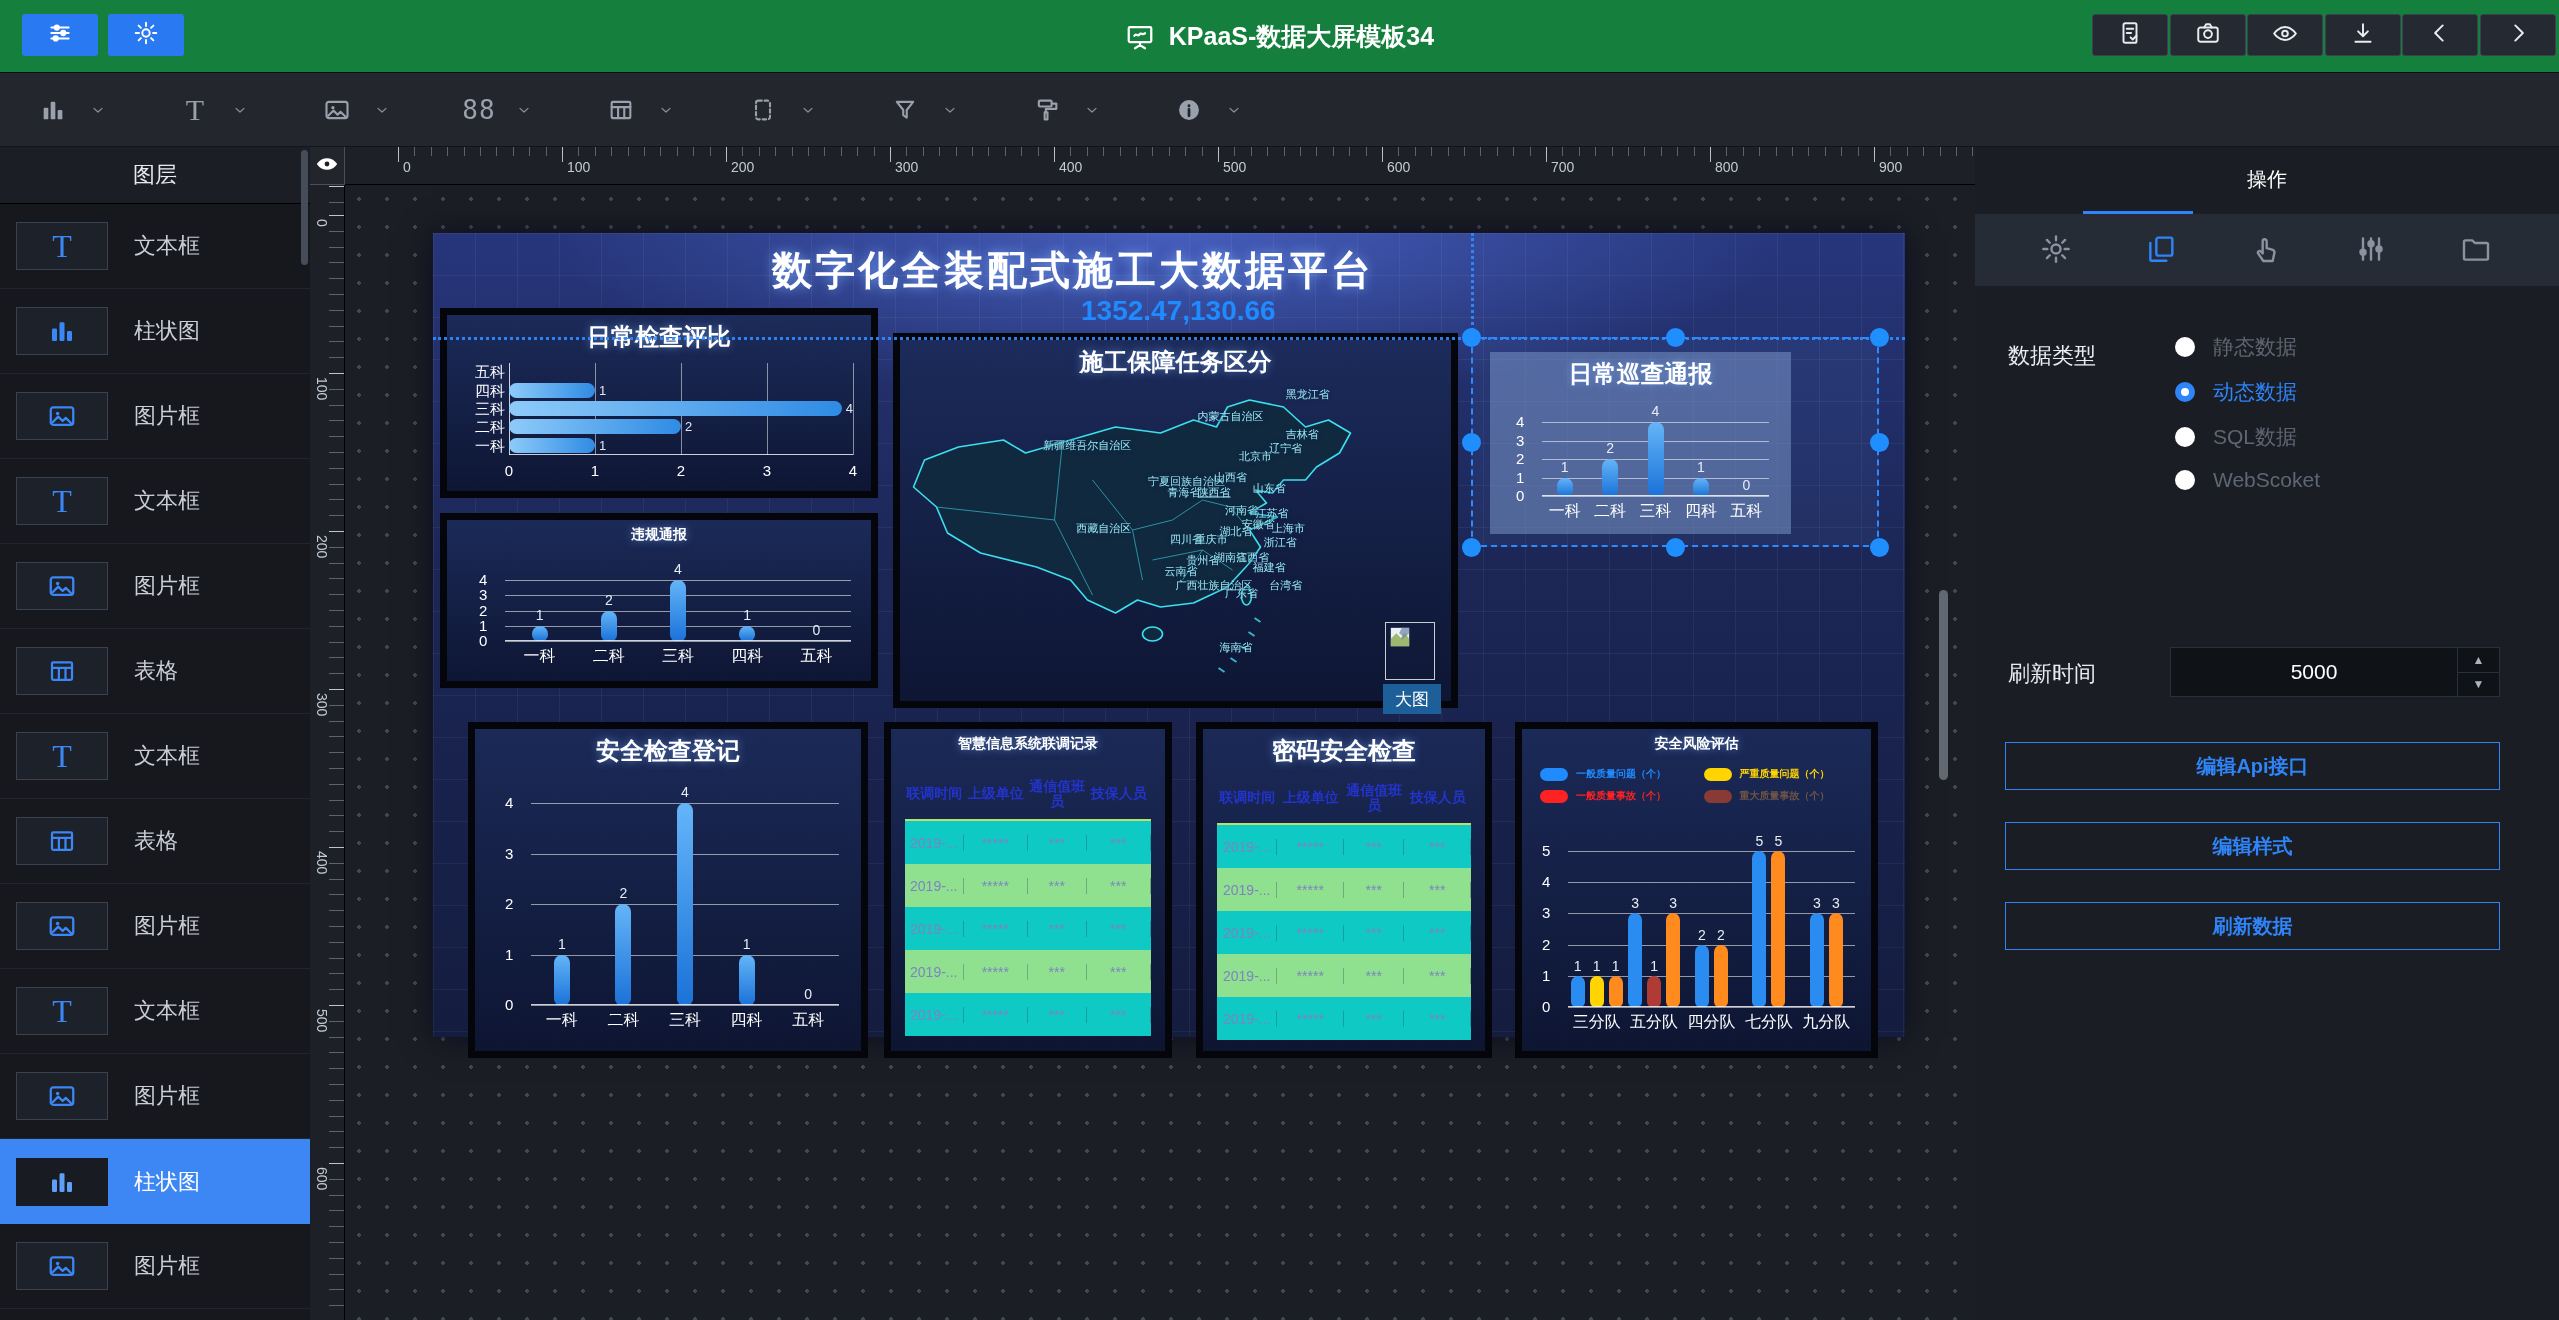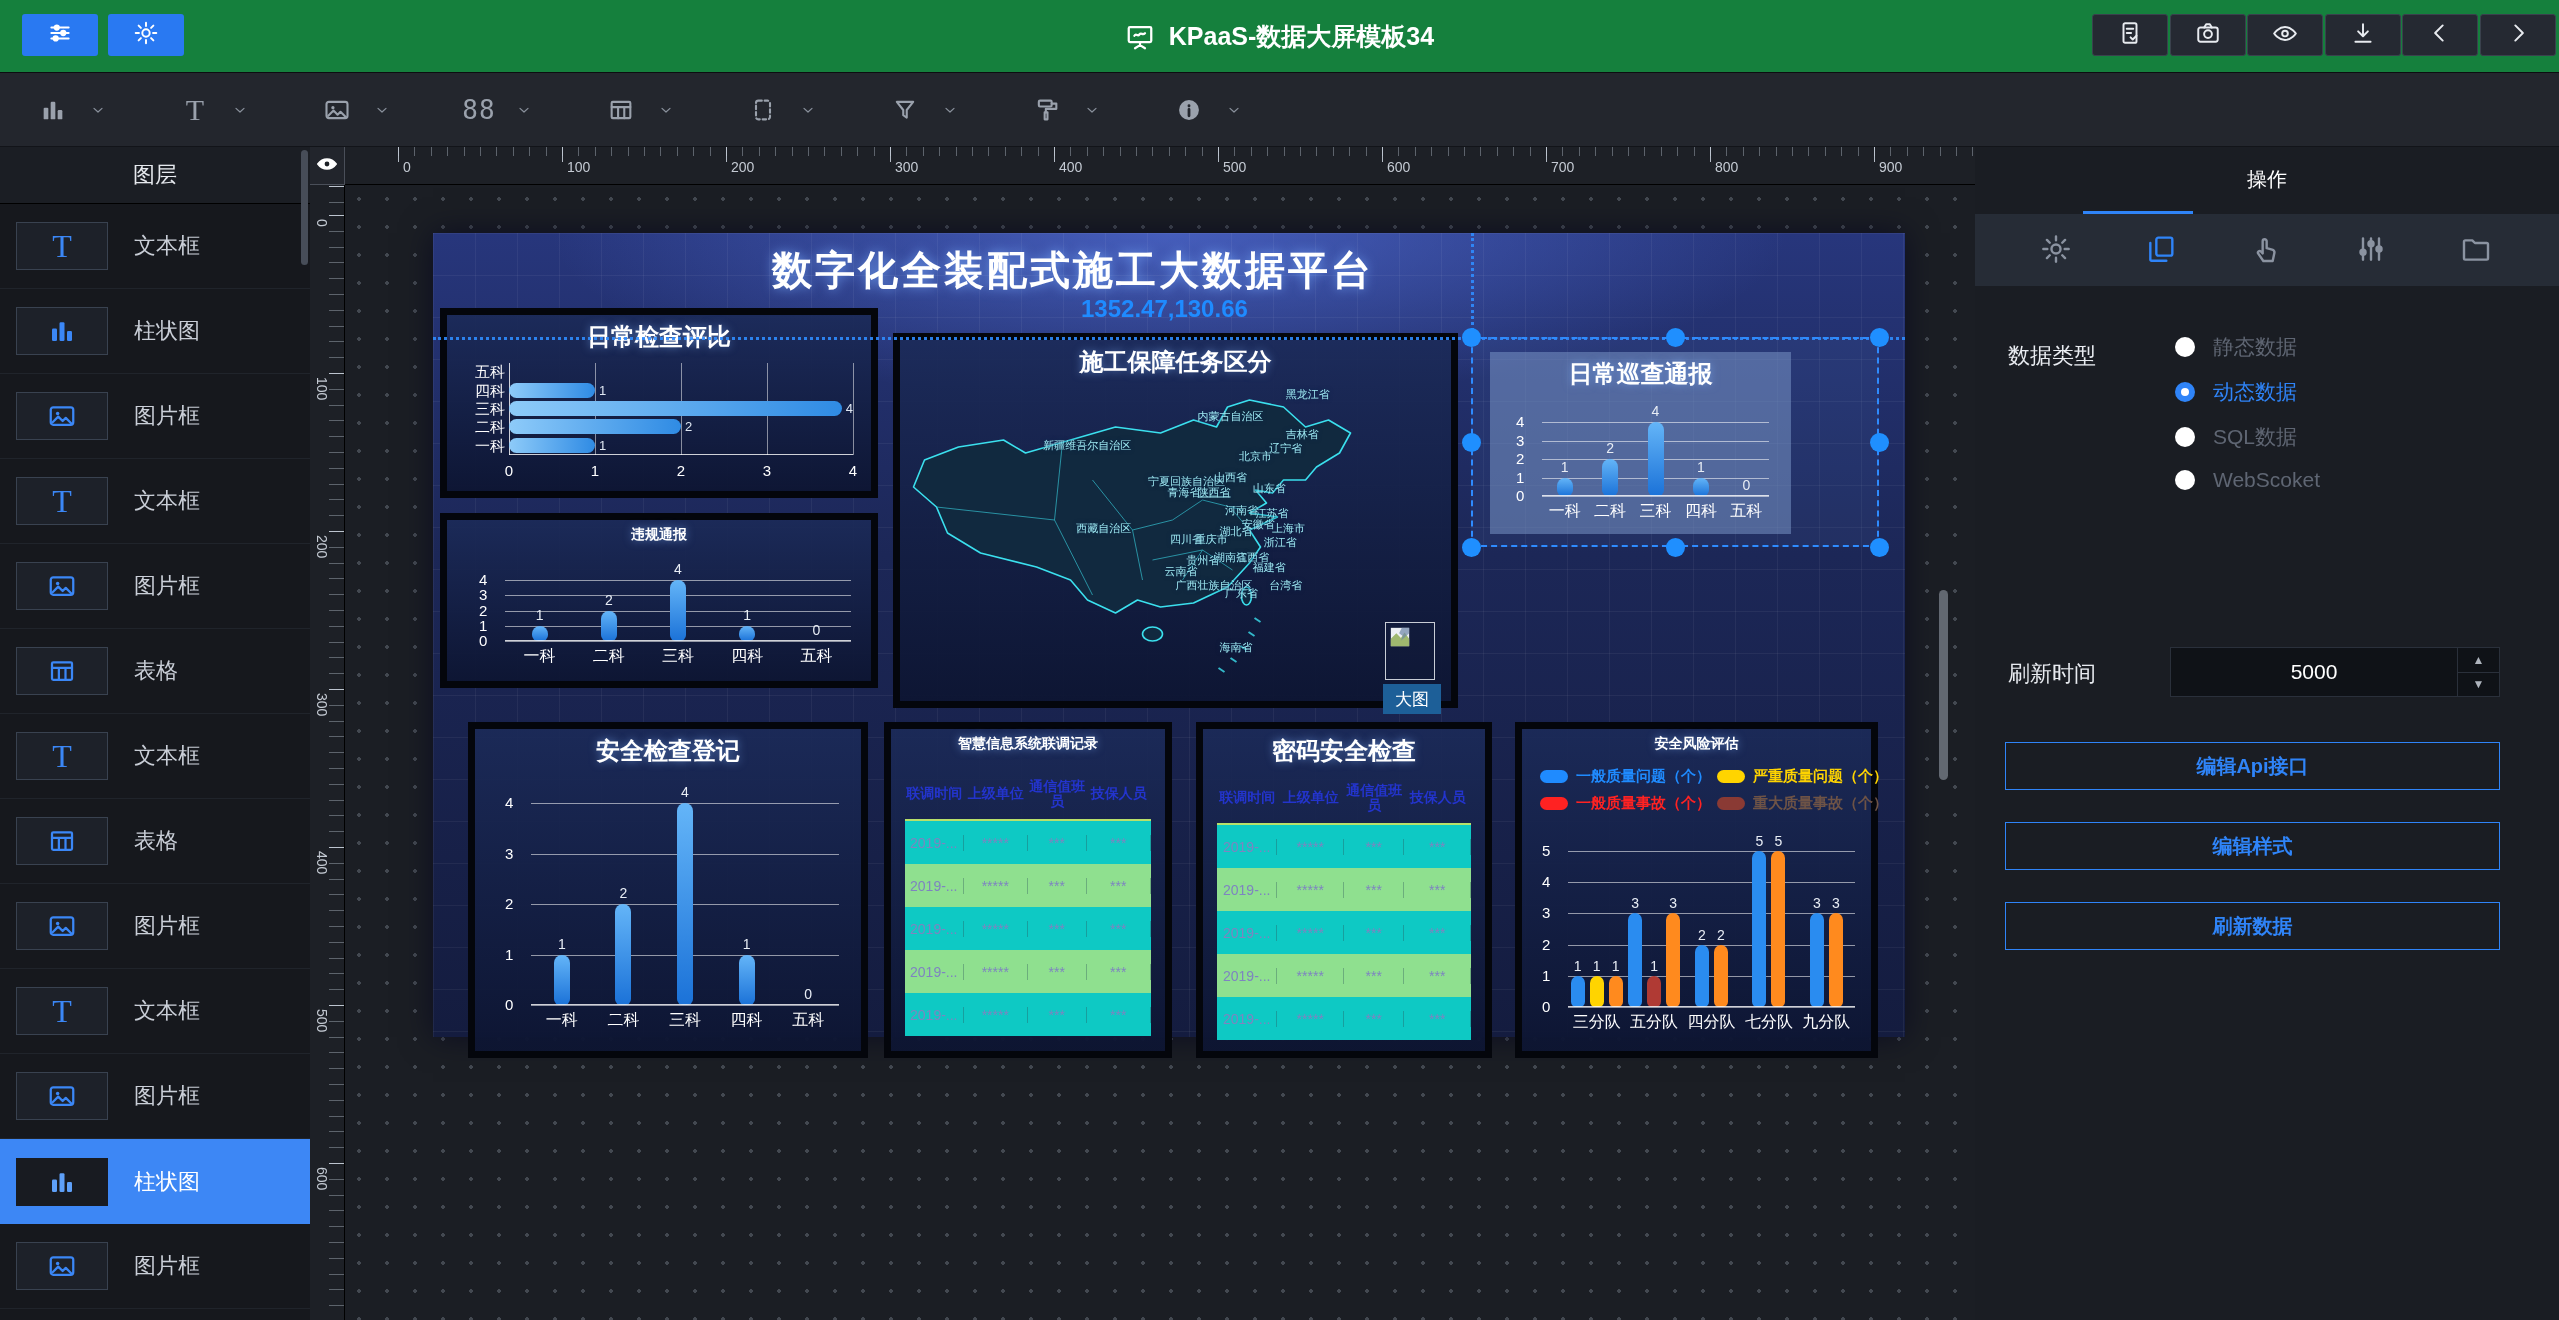--- a/index.html
+++ b/index.html
@@ -74,21 +74,21 @@
     background:
       radial-gradient(ellipse 60% 30% at 50% 0%, rgba(90,120,230,.60), transparent 70%),
       linear-gradient(180deg,#27367c 0%, #1c2757 40%, #141c3f 100%);
     box-shadow:0 0 30px rgba(0,0,30,.6); }
   #bluecanvas .gridlines { position:absolute; inset:0;
     background-image:linear-gradient(rgba(255,255,255,.05) 1px, transparent 1px),
       linear-gradient(90deg, rgba(255,255,255,.05) 1px, transparent 1px);
     background-size:42px 42px; }
   #cv-title { position:absolute; left:0; top:10px; width:1280px; text-align:center; font-size:40px;
     font-weight:bold; color:#fff; letter-spacing:3px; text-shadow:0 0 12px rgba(120,170,255,.8); }
-  #cv-coords { position:absolute; left:648px; top:62px; font-size:24px; color:#1f8bff; font-weight:bold; }
+  #cv-coords { position:absolute; left:648px; top:62px; font-size:28px; color:#1f8bff; font-weight:bold; }
 
   .panel { position:absolute; border:7px solid #04060c;
     background:linear-gradient(180deg, rgba(27,42,88,.92), rgba(13,21,50,.95)); }
   .p-title { text-align:center; font-size:24px; font-weight:bold; color:#fff; padding-top:6px;
     text-shadow:0 0 8px rgba(130,180,255,.6); }
   .p-title.small { font-size:14px; }
 
   
   .chartbox { position:absolute; }
   .vbar .plot { position:absolute; inset:0; }
@@ -102,21 +102,21 @@
   .cats span { flex:1; text-align:center; font-size:16px; color:#fff; }
 
   .hbar .hrow { position:absolute; left:0; right:0; display:flex; align-items:center; }
   .hbar .hcat { position:absolute; left:-44px; font-size:15px; color:#fff; width:40px; text-align:right; }
   .hbar .hb { height:15px; border-radius:8px; background:linear-gradient(90deg,#8ecbf9,#2f8be4); }
   .hbar .hv { font-size:13px; color:#dfe7f2; margin-left:4px; }
   .hbar .vgl { position:absolute; top:0; bottom:0; width:1px; background:rgba(255,255,255,.5); }
   .hbar .xlab { position:absolute; bottom:-24px; transform:translateX(-50%); font-size:15px; color:#fff; }
 
   .legend { position:absolute; display:grid; grid-template-columns:1fr 1fr; row-gap:8px; column-gap:6px; }
-  .lg-it { display:flex; align-items:center; gap:8px; font-size:15px; font-weight:bold; white-space:nowrap; }
+  .lg-it { display:flex; align-items:center; gap:8px; font-size:10px; font-weight:bold; white-space:nowrap; }
   .lg-sw { width:28px; height:13px; border-radius:7px; }
 
   
   .dtable { position:absolute; }
   .dt-head { display:grid; grid-template-columns:1fr 1.1fr 1fr 1.1fr; align-items:center;
     height:50px; }
   .dt-head span { text-align:center; font-size:14px; font-weight:bold; color:#2334cc; line-height:1.1; }
   .dt-row { display:grid; grid-template-columns:1fr 1.1fr 1fr 1.1fr; height:43px; align-items:center; }
   .dt-row.odd  { background:#0ec9c4; }
   .dt-row.even { background:#8fe08f; }

